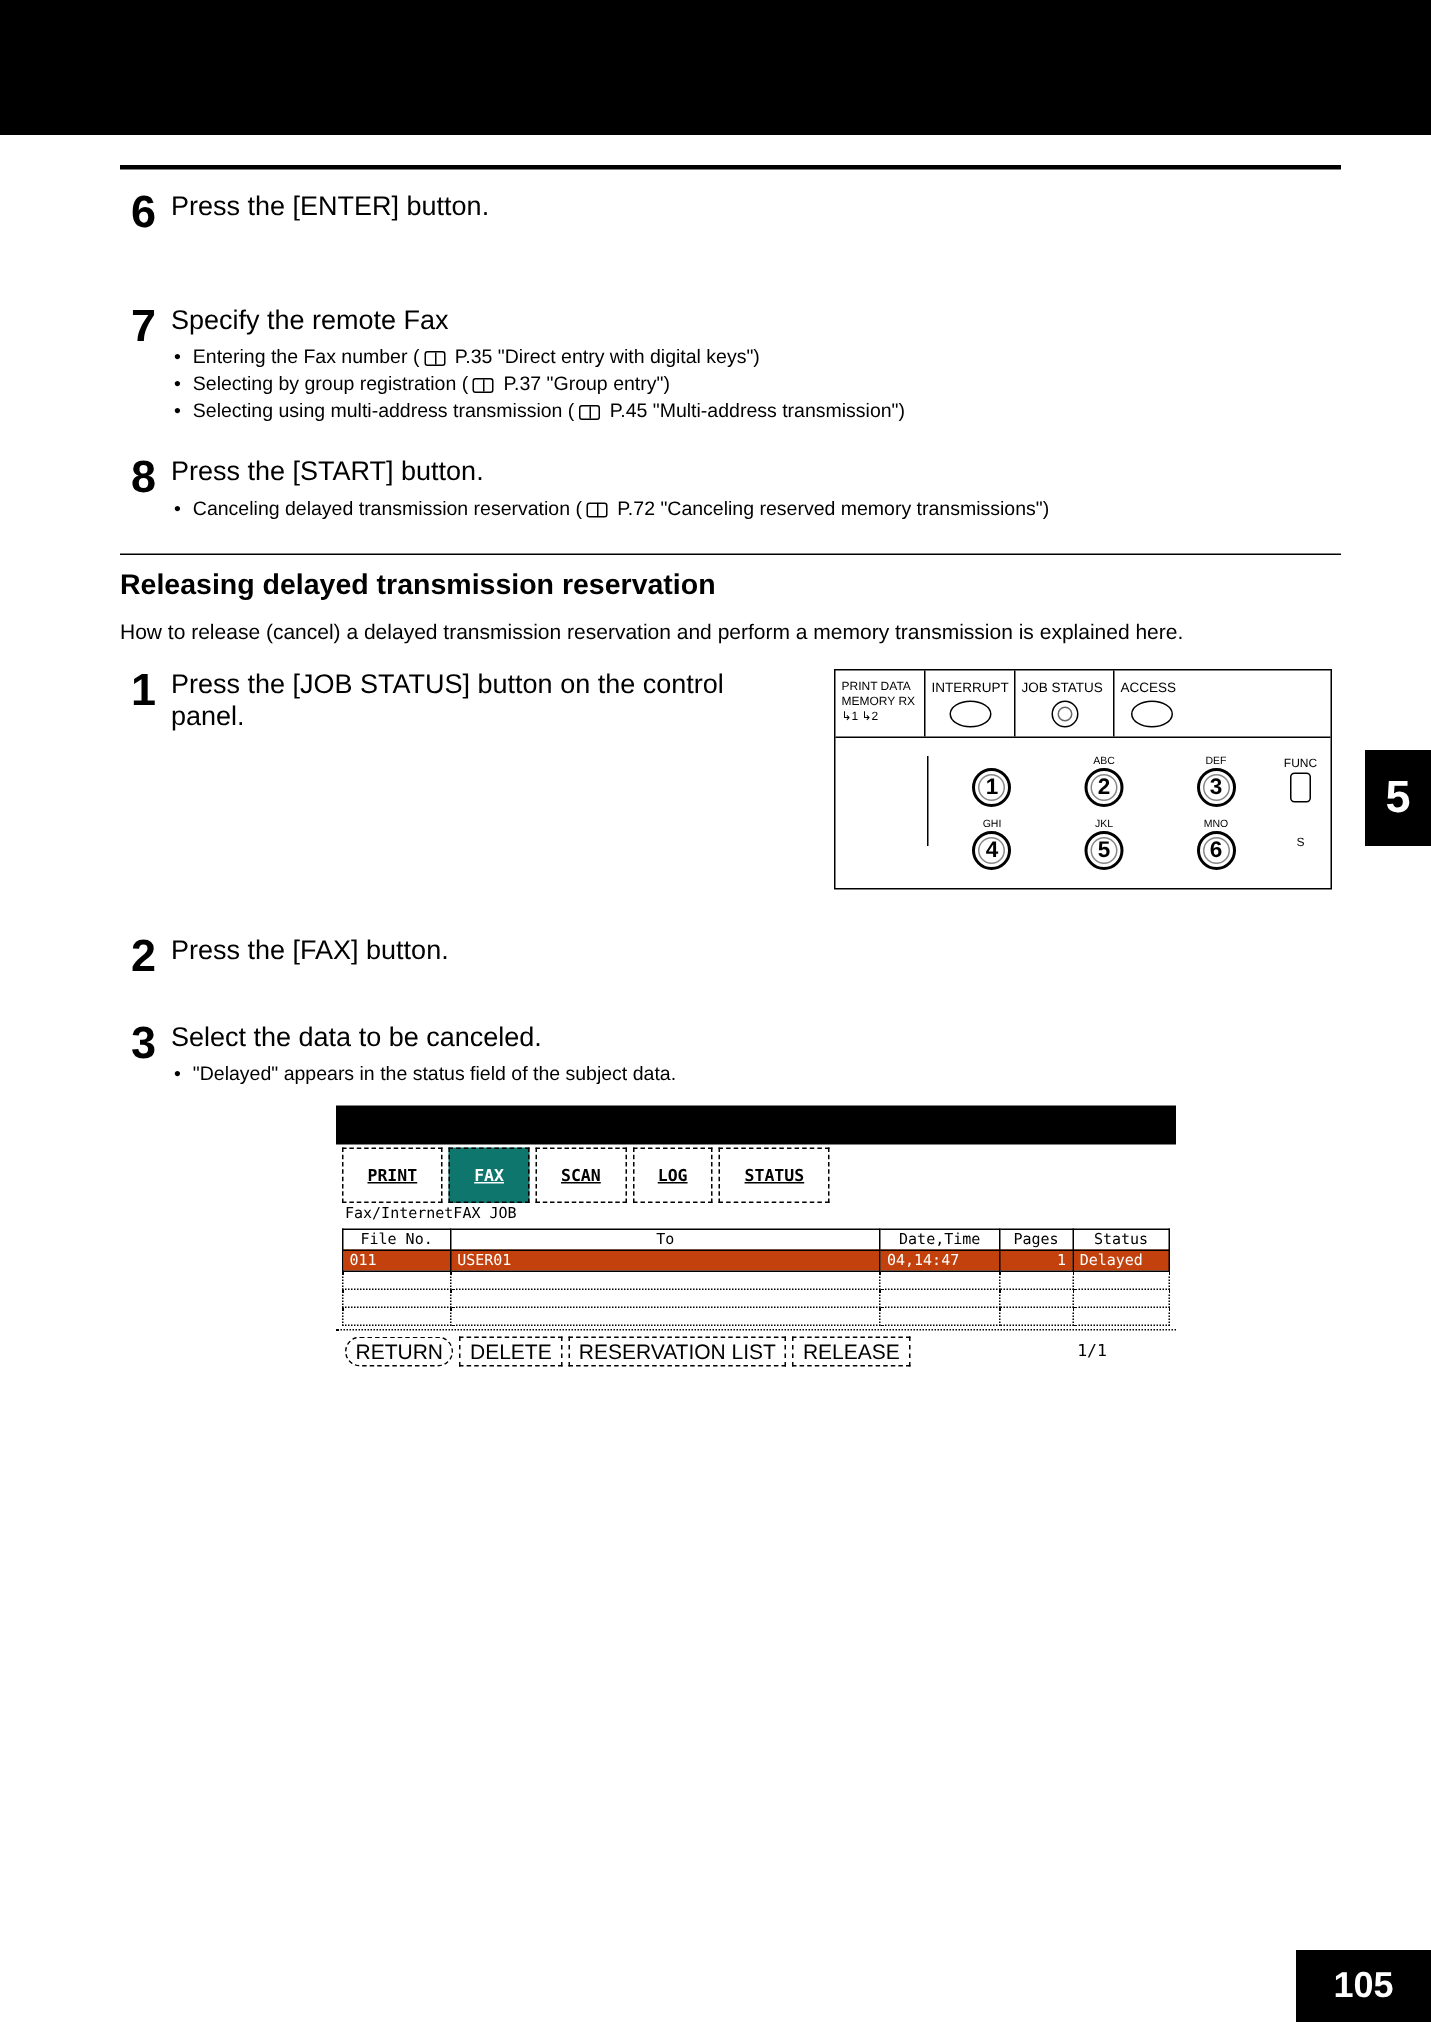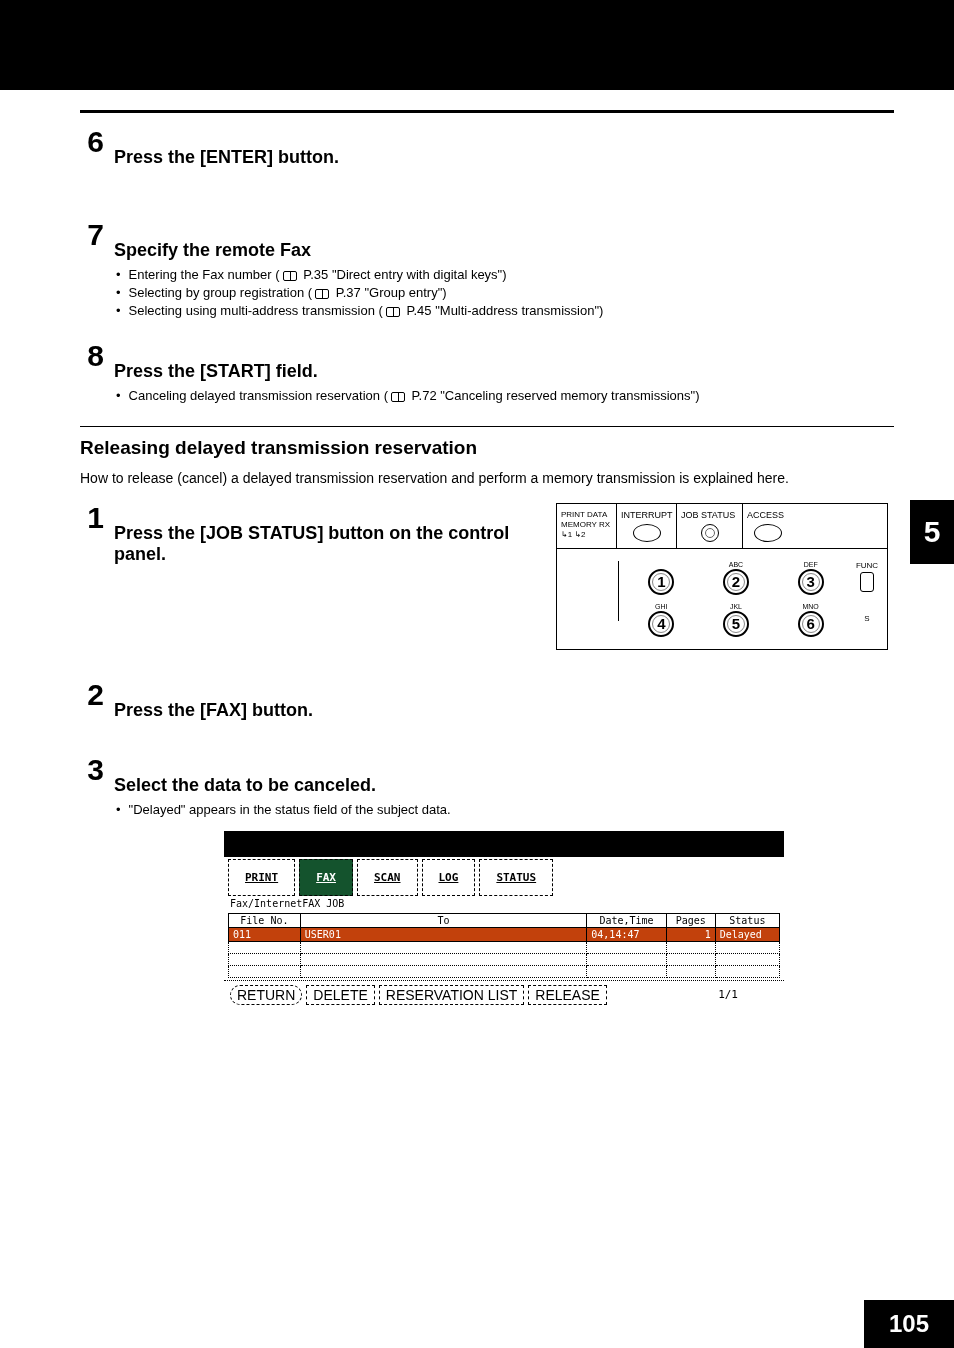--- a/index.html
+++ b/index.html
@@ -4,21 +4,21 @@
 <style>
   * { box-sizing: border-box; margin: 0; padding: 0; }
   body { font-family: Arial, Helvetica, sans-serif; width: 954px; height: 1348px; background: #fff; position: relative; color: #000; }
   .top-bar { width: 100%; height: 90px; background: #000; }
   .content { padding: 20px 60px 0 80px; }
   .rule-heavy { border-top: 3px solid #000; margin-bottom: 14px; }
   .rule-thin { border-top: 1px solid #000; margin: 18px 0 10px 0; }
   .step { display: flex; margin-bottom: 20px; }
   .step-num { font-size: 30px; font-weight: bold; width: 34px; text-align: right; padding-right: 10px; line-height: 1; }
   .step-body { flex: 1; }
-  .step-title { font-size: 18px; font-weight: bold; margin-bottom: 6px; margin-top: 20px; }
+  .step-title { font-size: 18px; font-weight: normal; margin-bottom: 6px; }
   .bullets { margin-left: 2px; }
   .bullets li { list-style: none; font-size: 13px; margin-bottom: 3px; display: flex; align-items: baseline; }
   .bullets li::before { content: "•"; margin-right: 8px; }
   .book-icon { display: inline-block; width: 14px; height: 10px; border: 1px solid #000; border-radius: 2px; position: relative; margin: 0 3px; vertical-align: middle; }
   .book-icon::after { content: ""; position: absolute; left: 50%; top: 0; bottom: 0; border-left: 1px solid #000; }
   .section-title { font-size: 19px; font-weight: bold; margin-top: 10px; }
   .section-desc { font-size: 14px; margin: 10px 0 14px 0; line-height: 1.4; }
   .side-tab { position: absolute; right: 0; top: 500px; width: 44px; height: 64px; background: #000; color: #fff; font-size: 30px; font-weight: bold; display: flex; align-items: center; justify-content: center; }
   .page-footer { position: absolute; right: 0; bottom: 0; width: 90px; height: 48px; background: #000; color: #fff; font-size: 24px; font-weight: bold; display: flex; align-items: center; justify-content: center; }
   .panel-row { display: flex; align-items: flex-start; }
@@ -38,21 +38,21 @@
   .key-wrap { text-align: center; }
   .key-lbl { font-size: 7px; height: 8px; }
   .key { width: 26px; height: 26px; border: 2px solid #000; border-radius: 50%; margin: 0 auto; display: flex; align-items: center; justify-content: center; font-size: 15px; font-weight: bold; position: relative; }
   .key::before { content: ""; position: absolute; inset: 2px; border: 1px solid #888; border-radius: 50%; }
   .func-col { width: 28px; text-align: center; font-size: 8px; }
   .func-btn { width: 14px; height: 20px; border: 1px solid #000; border-radius: 3px; margin: 2px auto; }
   
   .screen-ui { width: 560px; margin: 14px auto 0; border-top: 26px solid #000; background: #fff; font-family: monospace; font-size: 12px; }
   .tabrow { display: flex; gap: 4px; padding: 2px 4px 0; }
   .tab { border: 1px dashed #000; padding: 11px 16px; font-weight: bold; text-decoration: underline; font-size: 11px; }
-  .tab.sel { background: #14532d; color: #fff; }
+  .tab.sel { background: #0f766e; color: #fff; }
   .sub { font-size: 10px; padding: 2px 6px; }
   .tbl { width: calc(100% - 8px); margin: 2px 4px; border-collapse: collapse; }
   .tbl th, .tbl td { border: 1px solid #000; font-size: 10px; padding: 1px 4px; text-align: left; font-weight: normal; }
   .tbl th { text-align: center; }
   .row-sel td { background: #c2410c; color: #fff; }
   .emptyrow td { height: 12px; border-style: dotted; }
   .btmrow { display: flex; align-items: center; gap: 4px; padding: 4px 6px; border-top: 1px dotted #000; }
   .sbtn { border: 1px dashed #000; font-size: 14px; padding: 1px 6px; font-family: Arial; }
   .sbtn.ret { border-radius: 10px; }
   .pageind { margin-left: auto; margin-right: 40px; font-size: 11px; }
@@ -86,21 +86,21 @@
             </li>
             <li>
               <span>Selecting using multi-address transmission (<span class="book-icon"></span> P.45 "Multi-address transmission")</span>
             </li>
           </ul>
         </div>
       </div>
       <div class="step">
         <div class="step-num">8</div>
         <div class="step-body">
-          <div class="step-title">Press the [START] field.</div>
+          <div class="step-title">Press the [START] button.</div>
           <ul class="bullets">
             <li>
               <span>Canceling delayed transmission reservation (<span class="book-icon"></span> P.72 "Canceling reserved memory transmissions")</span>
             </li>
           </ul>
         </div>
       </div>
     </div>
 
   <div class="rule-thin"></div>

